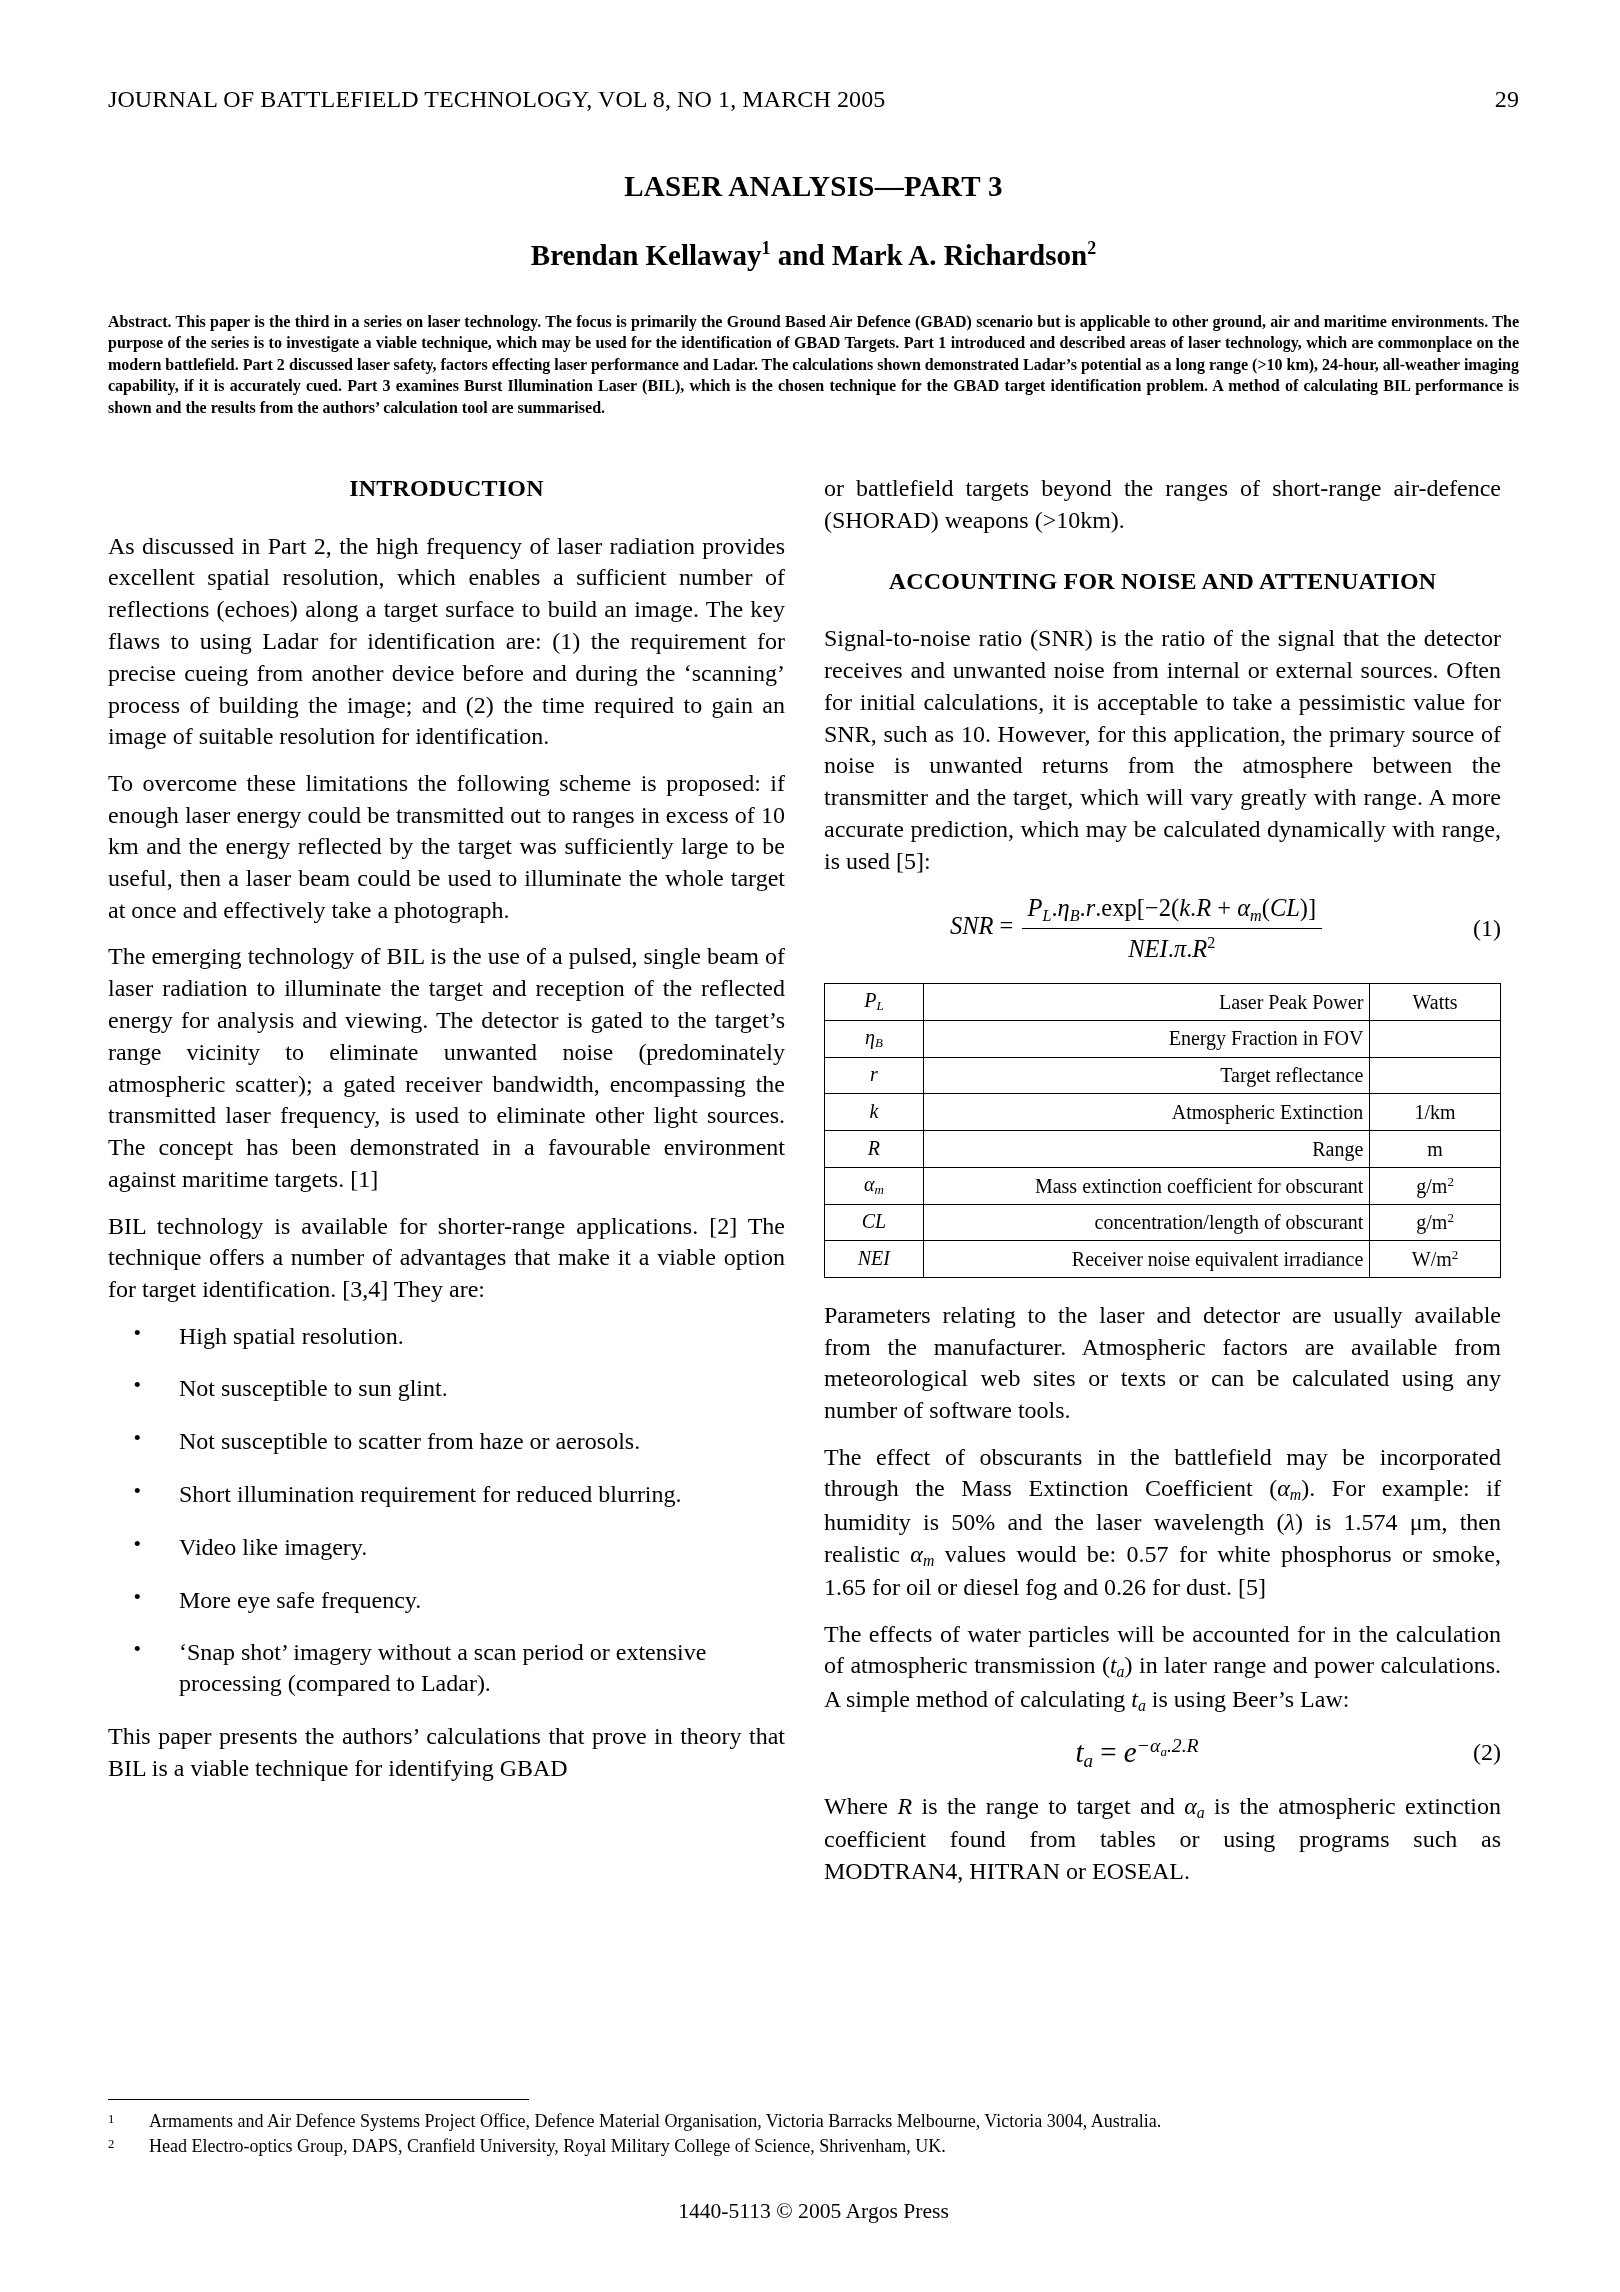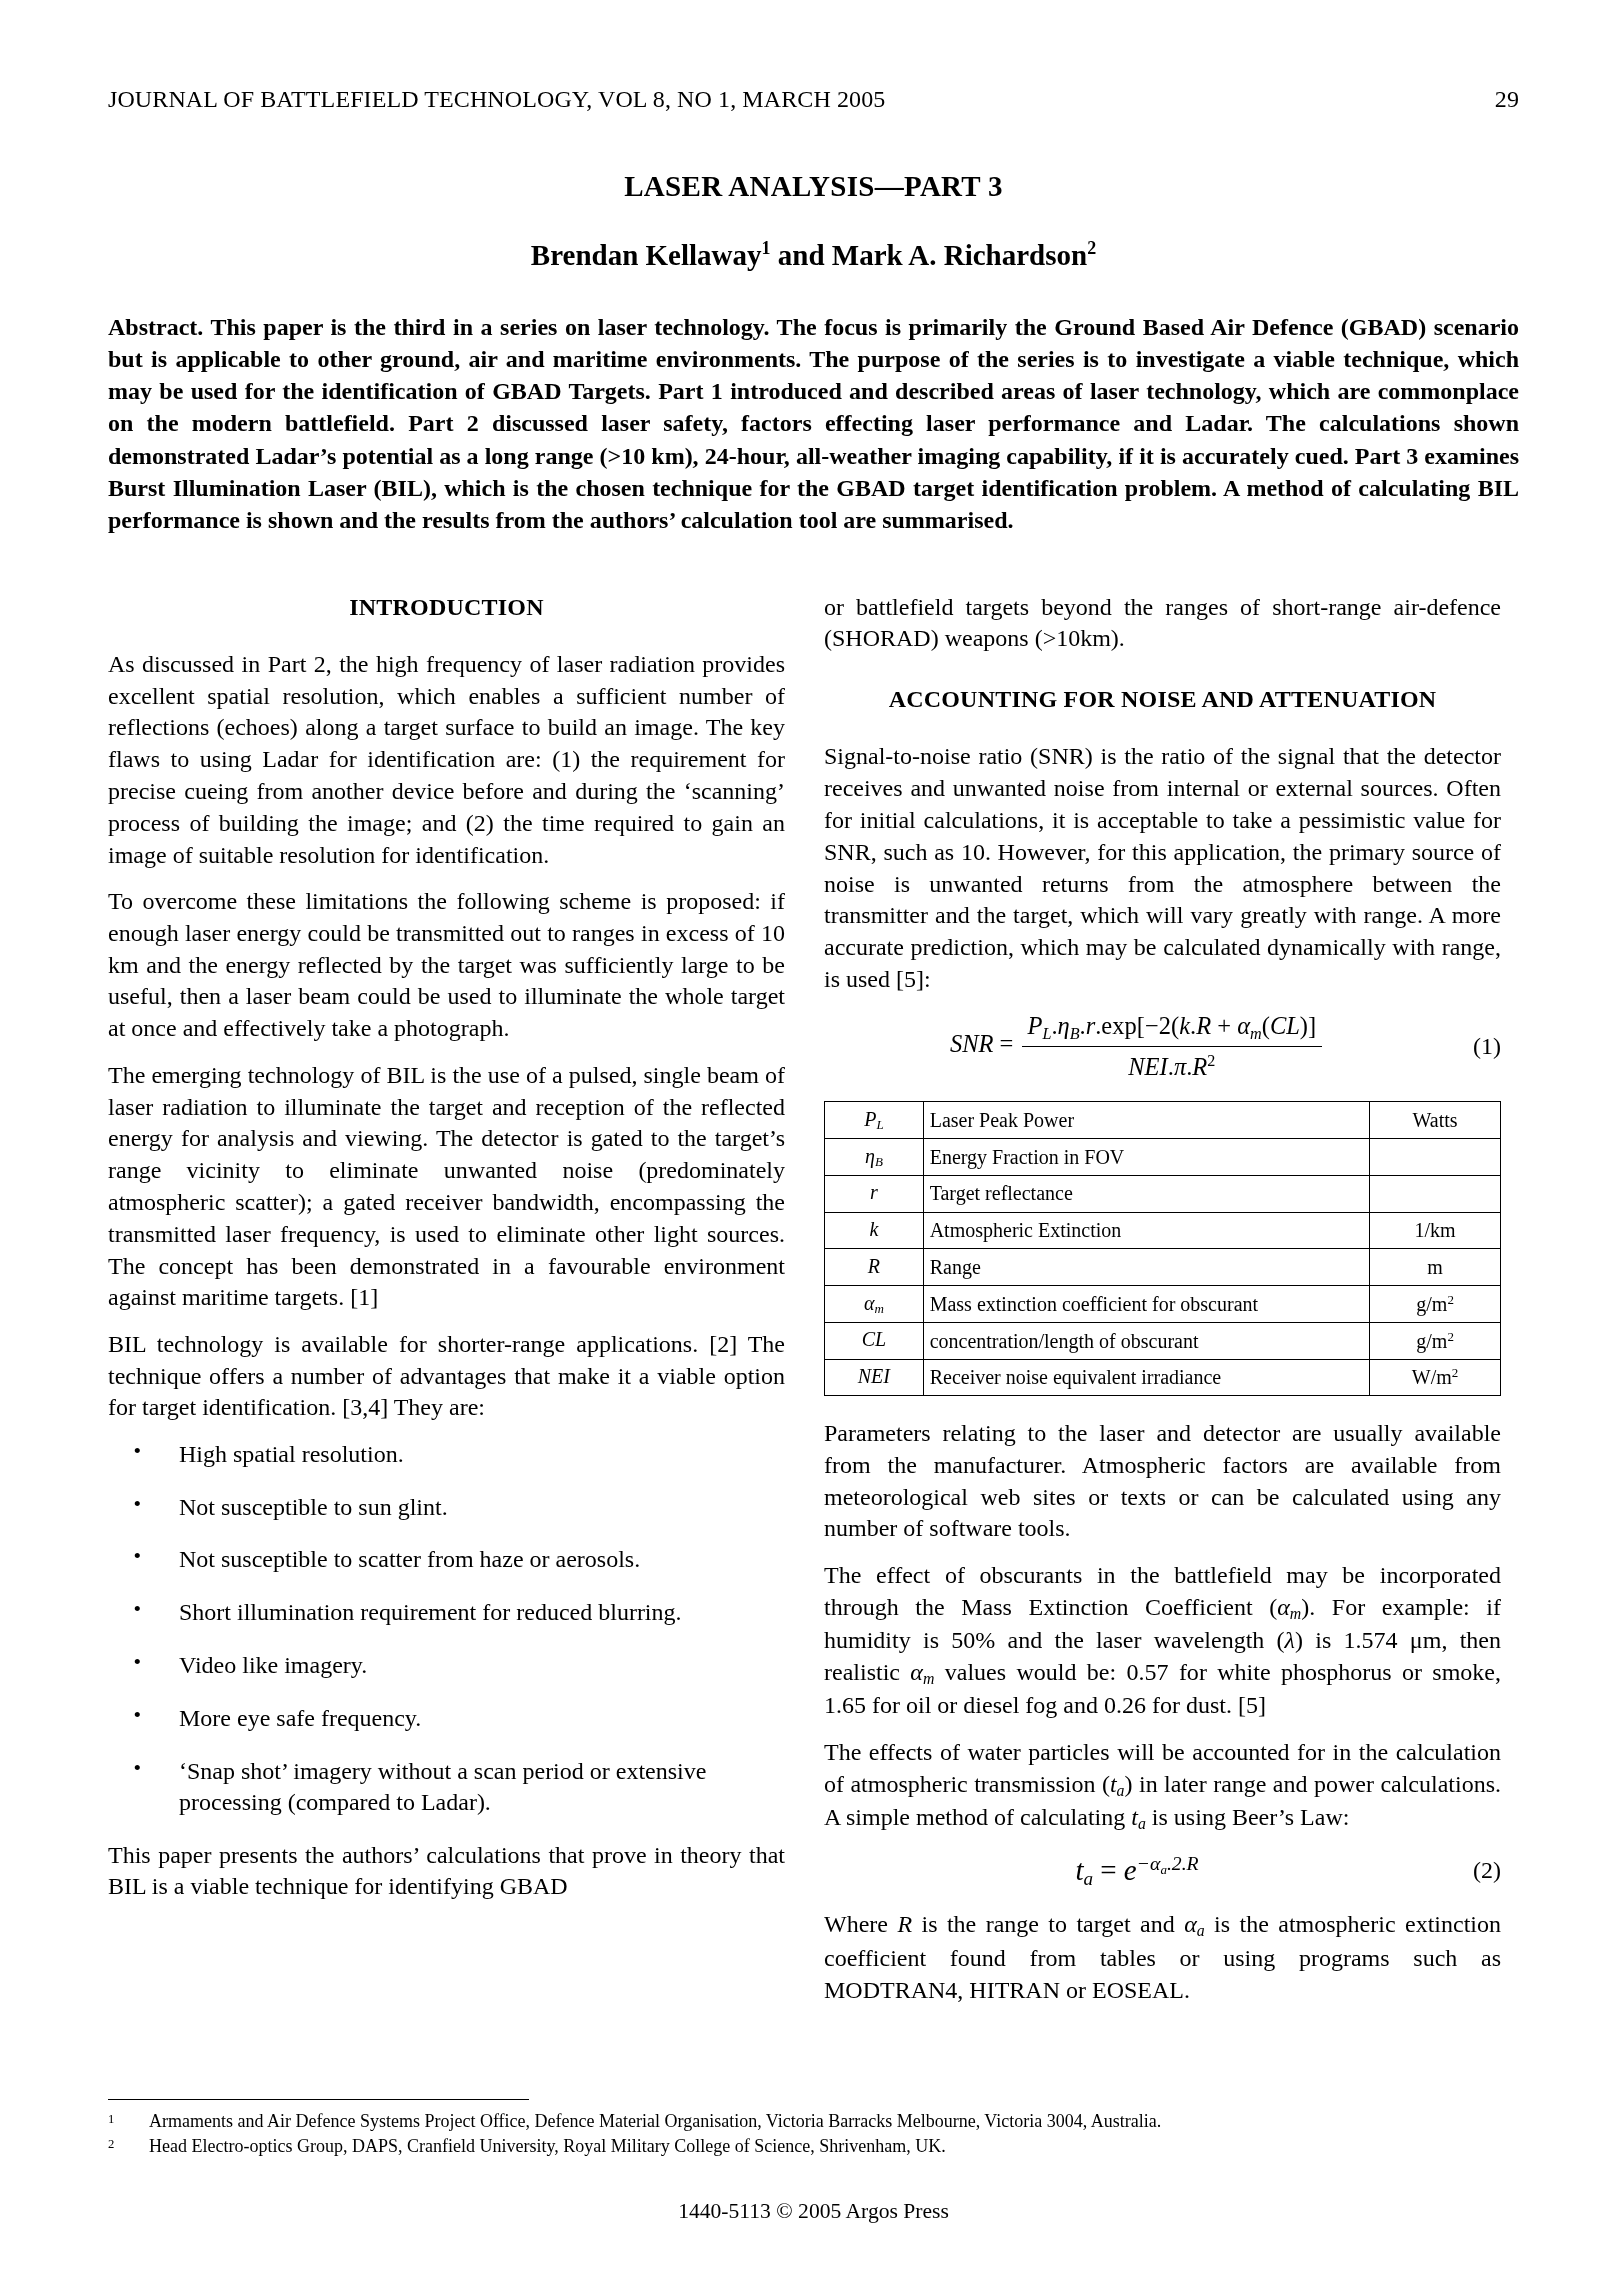--- a/index.html
+++ b/index.html
@@ -58,21 +58,21 @@
   }
   .authors sup {
     font-size: 0.62em;
     vertical-align: super;
     font-weight: bold;
   }
 
   
   .abstract {
     font-weight: bold;
-    font-size: 24px;
+    font-size: 16px;
     line-height: 1.345;
     text-align: justify;
     text-justify: inter-word;
     margin: 0 0 55px 0;
   }
 
   
   .columns {
     display: flex;
     gap: 39px;
@@ -174,21 +174,21 @@
     border: 1.7px solid #000;
     padding: 2.9px 5.9px;
     vertical-align: middle;
     height: 30px;
   }
   td.sym {
     width: 86px;
     text-align: center;
     font-style: italic;
   }
-  td.desc { text-align: left; margin-left: 42px; }
+  td.desc { text-align: right; margin-left: 42px; }
   td.unit {
     width: 118px;
     text-align: center;
   }
   td.unit sup, td.sym sub, td.sym sup { font-size: 0.65em; }
   td.sym sub { vertical-align: -0.25em; }
   td.unit sup { vertical-align: 0.52em; }
 
   
   .footnote-area {

